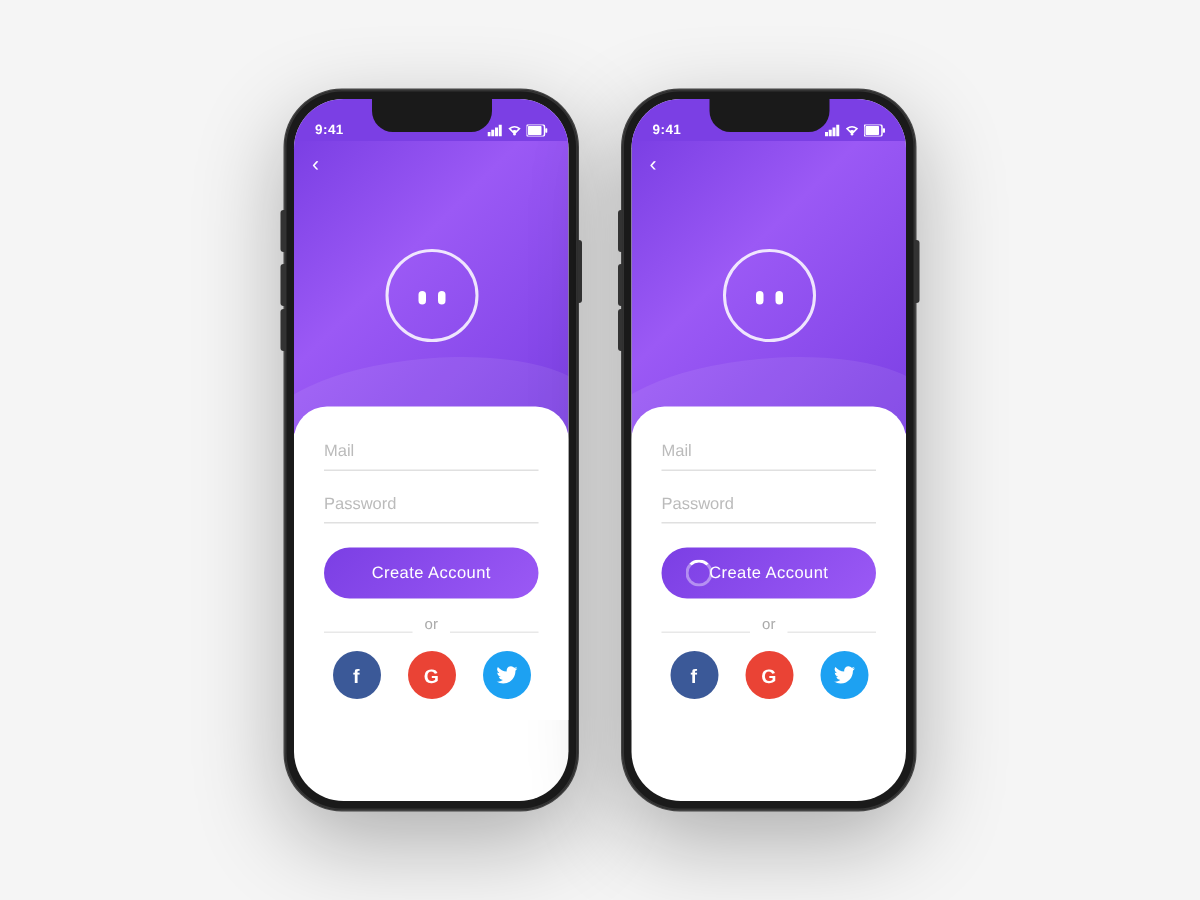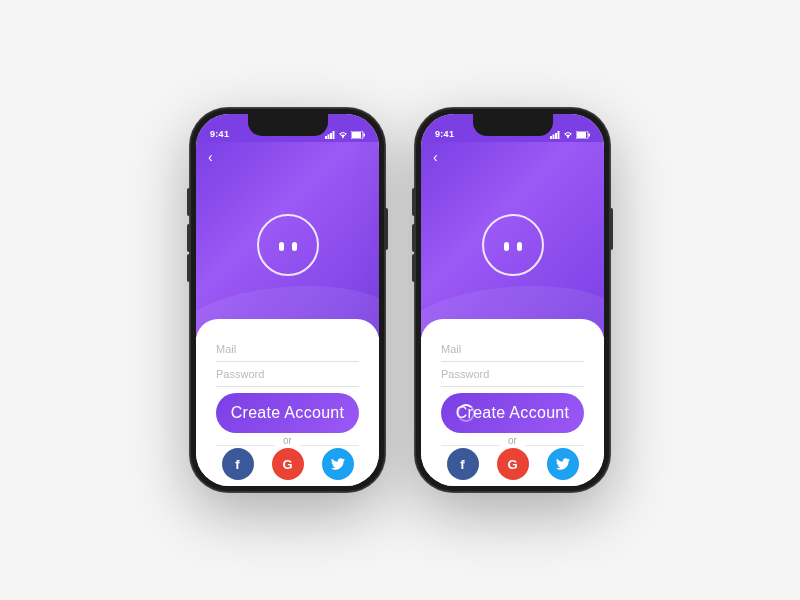--- a/index.html
+++ b/index.html
@@ -11,21 +11,21 @@
       display: flex;
       align-items: center;
       justify-content: center;
       gap: 30px;
       font-family: -apple-system, BlinkMacSystemFont, 'Segoe UI', sans-serif;
     }
 
     .phone-wrapper {
       position: relative;
       width: 195px;
-      height: 384px;
+      height: 480px;
     }
 
     .phone-frame {
       position: absolute;
       inset: 0;
       background: #1a1a1a;
       border-radius: 38px;
       box-shadow: 
         0 0 0 1px #444,
         0 20px 60px rgba(0,0,0,0.3),
@@ -172,20 +172,21 @@
     .white-section {
       flex: 1;
       background: white;
       border-radius: 22px 22px 0 0;
       margin-top: -18px;
       padding: 18px 20px 10px;
       position: relative;
       z-index: 2;
       display: flex;
       flex-direction: column;
+      gap: 10px;
     }
 
     .input-field {
       width: 100%;
       border: none;
       border-bottom: 1px solid #e0e0e0;
       padding: 6px 0;
       font-size: 11px;
       color: #666;
       outline: none;
@@ -197,21 +198,21 @@
       font-size: 11px;
     }
 
     .create-btn {
       width: 100%;
       background: linear-gradient(135deg, #7b3fe4, #9b59f5);
       color: white;
       border: none;
       border-radius: 25px;
       padding: 11px;
-      font-size: 16px;
+      font-size: 11px;
       font-weight: 500;
       cursor: pointer;
       margin-top: 6px;
       letter-spacing: 0.3px;
     }
 
     .or-divider {
       display: flex;
       align-items: flex-end;
       gap: 8px;

